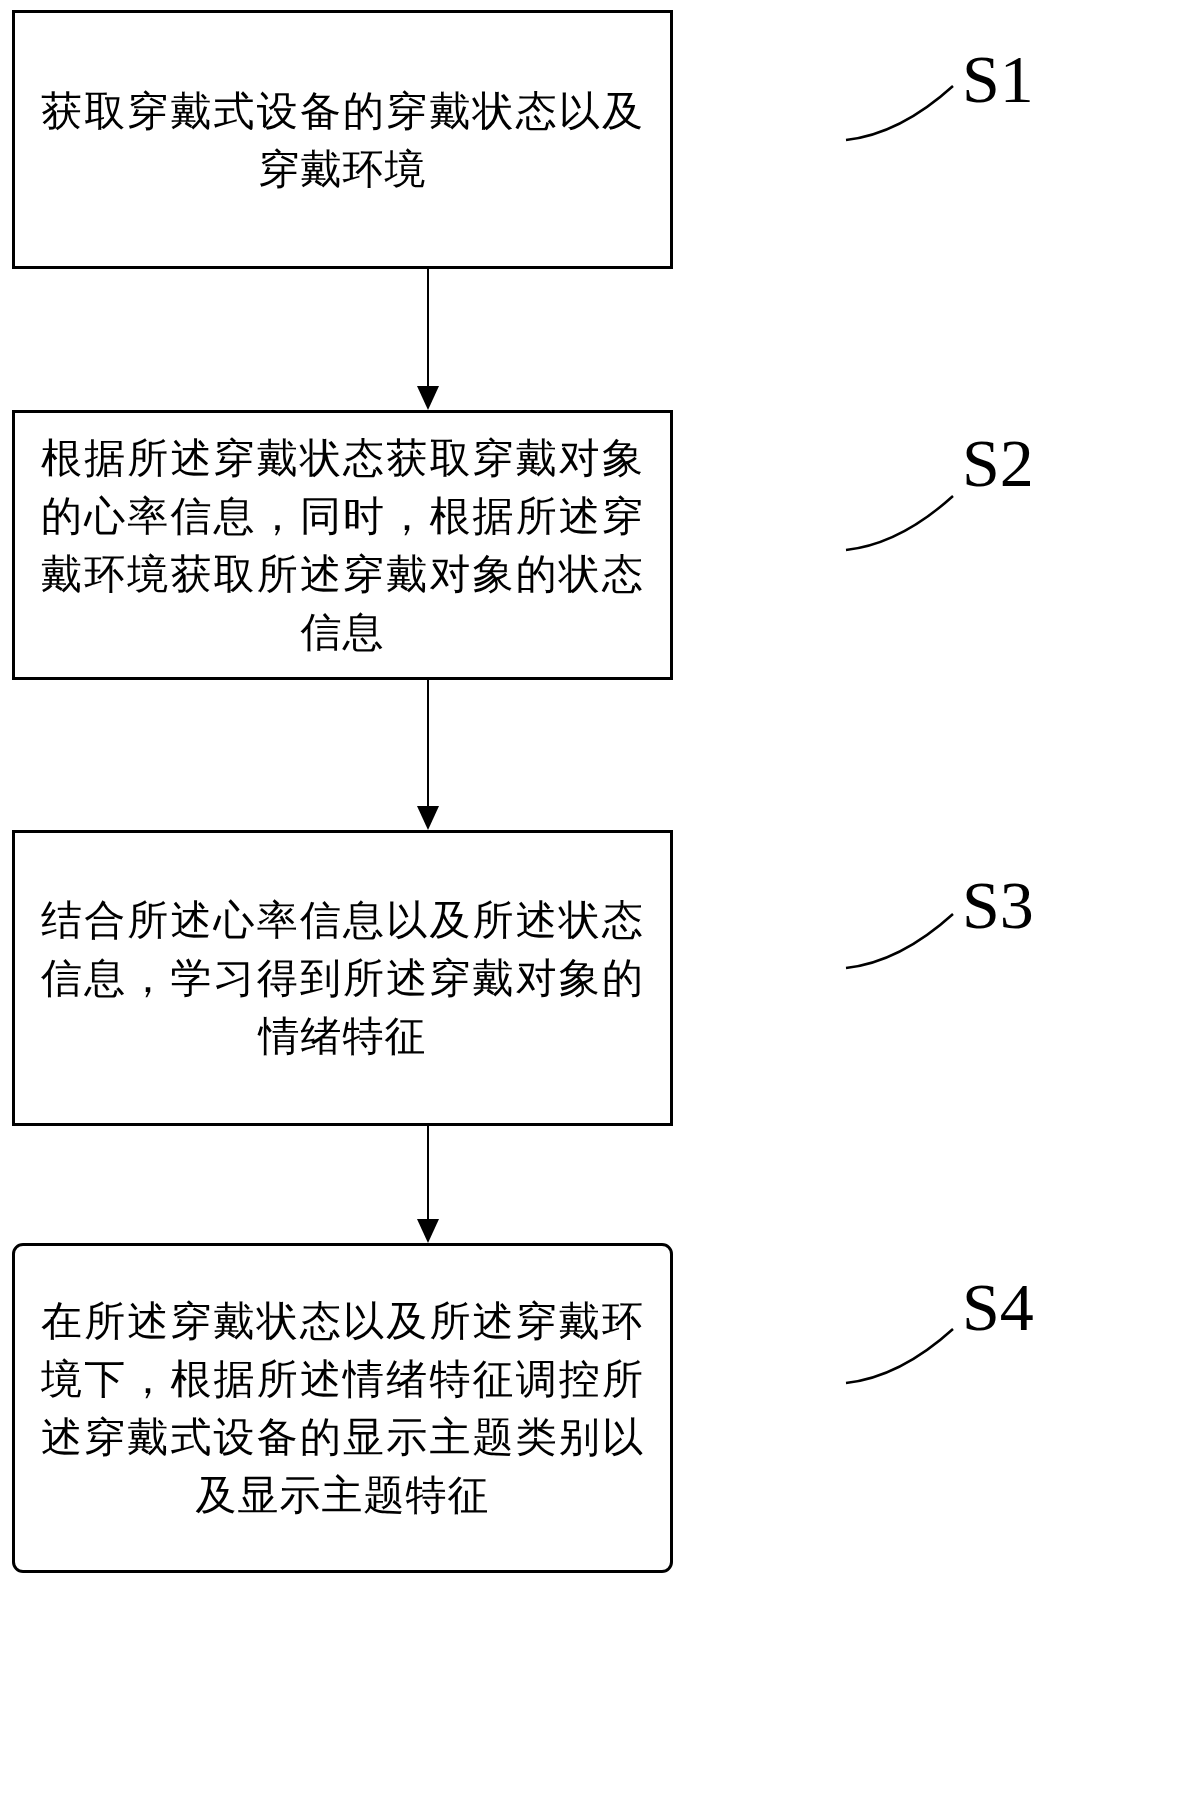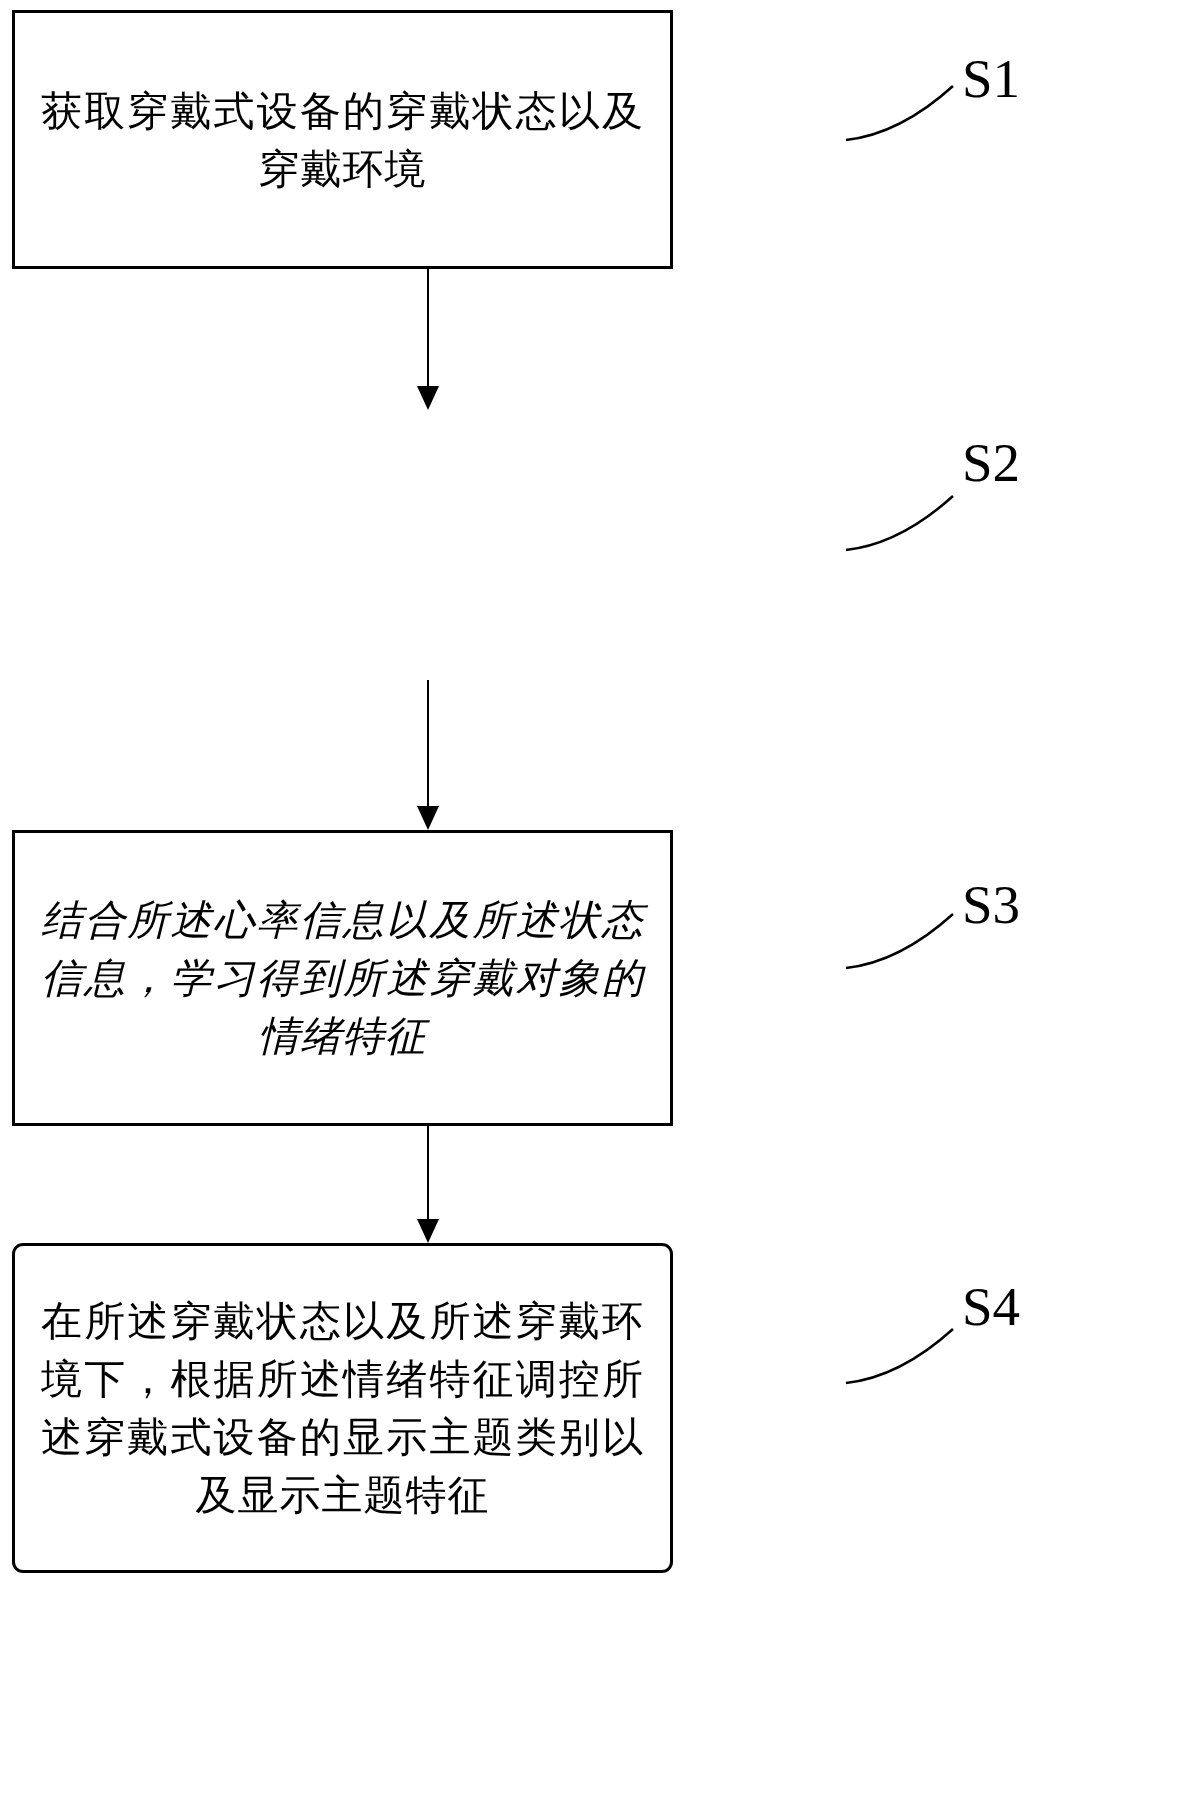--- a/index.html
+++ b/index.html
@@ -32,21 +32,21 @@
     box-sizing: border-box;
     font-size: 41px;
     line-height: 58px;
     color: #000000;
     text-align: justify;
     text-align-last: center;
     letter-spacing: 1px;
   }
   .box-s1 { top: 10px;   height: 259px; }
   .box-s2 { top: 410px;  height: 270px; }
-  .box-s3 { top: 830px;  height: 296px; font-style: italic; }
+  .box-s3 { top: 830px;  height: 296px; }
   .box-s4 { top: 1243px; height: 330px; border-radius: 11px; }
 
   .arrow {
     position: absolute;
     left: 417px;
     width: 22px;
   }
   .arrow .shaft {
     position: absolute;
     left: 10px;
@@ -66,21 +66,21 @@
     border-top: 24px solid #000000;
   }
   .arrow-1 { top: 269px;  height: 141px; }
   .arrow-2 { top: 680px;  height: 150px; }
   .arrow-3 { top: 1126px; height: 117px; }
 
   .step-label {
     position: absolute;
     left: 962px;
     font-family: "Liberation Serif", "DejaVu Serif", serif;
-    font-size: 55px;
+    font-size: 68px;
     color: #000000;
     line-height: 54px;
   }
   .label-s1 { top: 52px; }
   .label-s2 { top: 436px; }
   .label-s3 { top: 878px; }
   .label-s4 { top: 1280px; }
 
   .leader {
     position: absolute;
@@ -109,20 +109,23 @@
   <svg class="leader leader-s1" viewBox="0 0 112 62">
     <path d="M 1 58 Q 55 52 108 4"></path>
   </svg>
   <div class="step-label label-s1">S1</div>
 
   <div class="arrow arrow-1">
     <div class="shaft"></div>
     <div class="head"></div>
   </div>
 
+  <div class="flow-box box-s2">
+    <div class="box-text">根据所述穿戴状态获取穿戴对象的心率信息，同时，根据所述穿戴环境获取所述穿戴对象的状态信息</div>
+  </div>
   <svg class="leader leader-s2" viewBox="0 0 112 62">
     <path d="M 1 58 Q 55 52 108 4"></path>
   </svg>
   <div class="step-label label-s2">S2</div>
 
   <div class="arrow arrow-2">
     <div class="shaft"></div>
     <div class="head"></div>
   </div>
 

